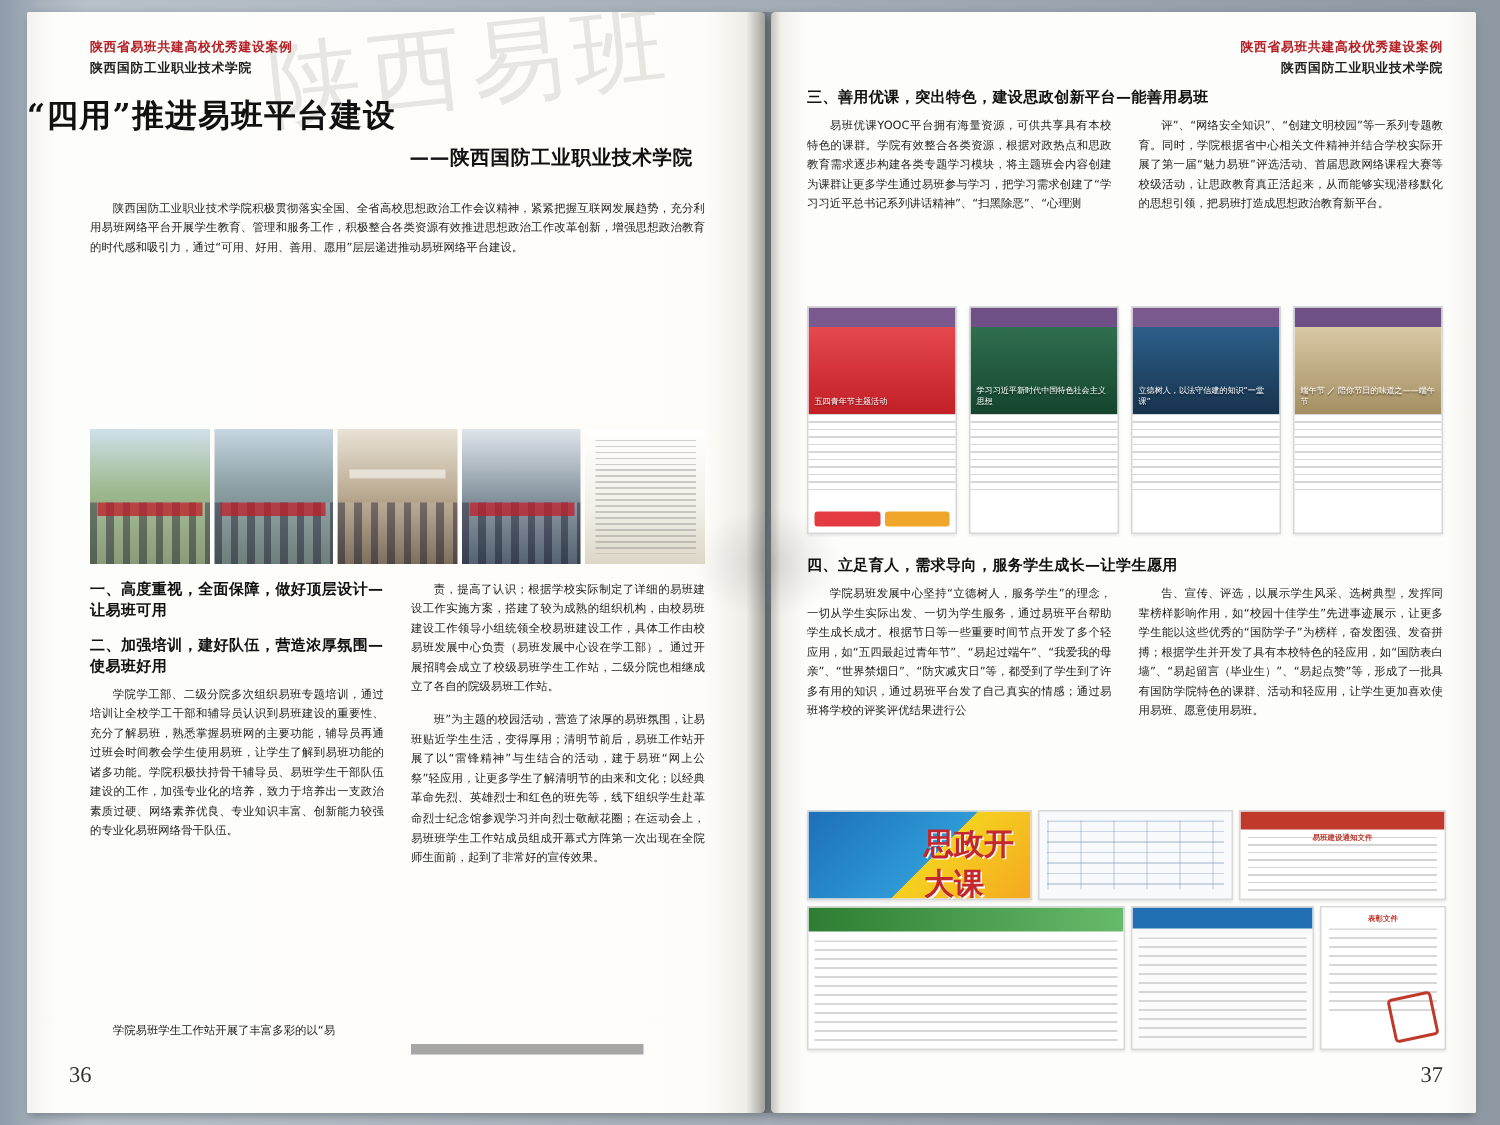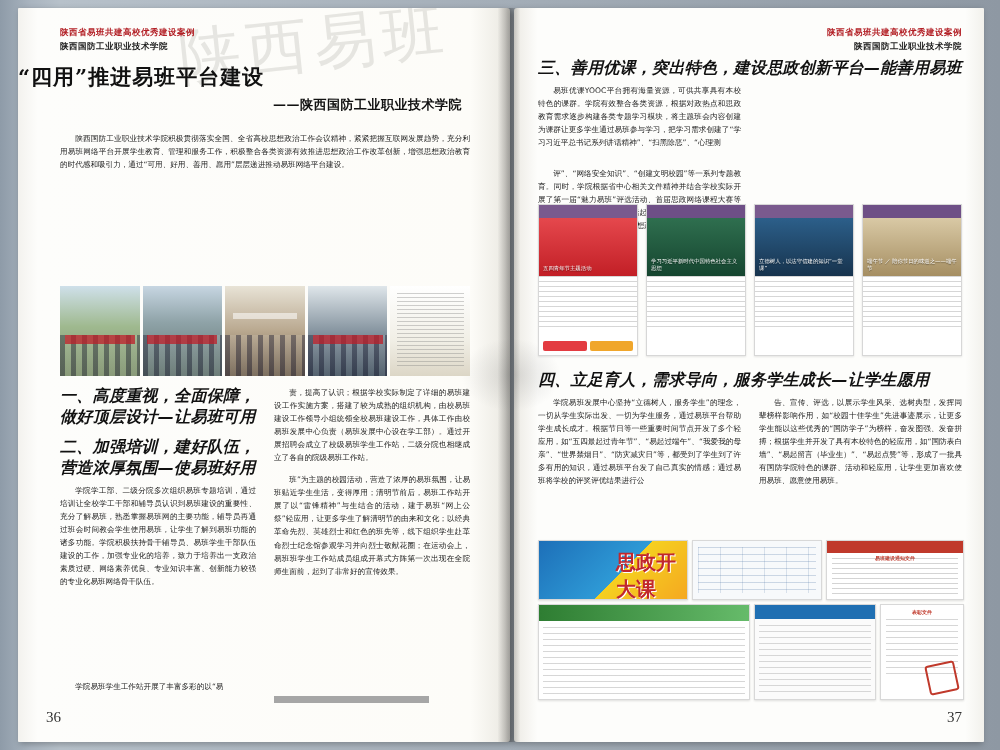--- a/index.html
+++ b/index.html
@@ -121,26 +121,25 @@
   .para {
     font-family: "DejaVu Sans", "Liberation Sans", sans-serif;
     font-size: 7.6px;
     line-height: 1.72;
     color: #1b1b1b;
     text-align: justify;
     text-justify: inter-ideograph;
     text-indent: 2em;
   }
   .sec-head {
-    font-size: 16px;
+    font-size: 10px;
     font-weight: bold;
     color: #111;
     letter-spacing: 0.3px;
     margin: 0 0 5px 0;
-    font-style: italic;
   }
 
   
   #left-intro {
     position: absolute;
     left: 42px;
     top: 112px;
     width: 410px;
     margin-top: 12px;
   }
@@ -246,21 +245,20 @@
   #right-sec3 {
     position: absolute;
     left: 24px;
     top: 50px;
     width: 424px;
   }
   #right-sec3 .cols {
     display: flex;
     gap: 18px;
     margin-top: 4px;
-    flex-direction: column;
   }
   #right-sec3 .cols .c { width: 203px; }
 
   
   #phones {
     position: absolute;
     left: 24px;
     top: 196px;
     width: 424px;
     height: 152px;

